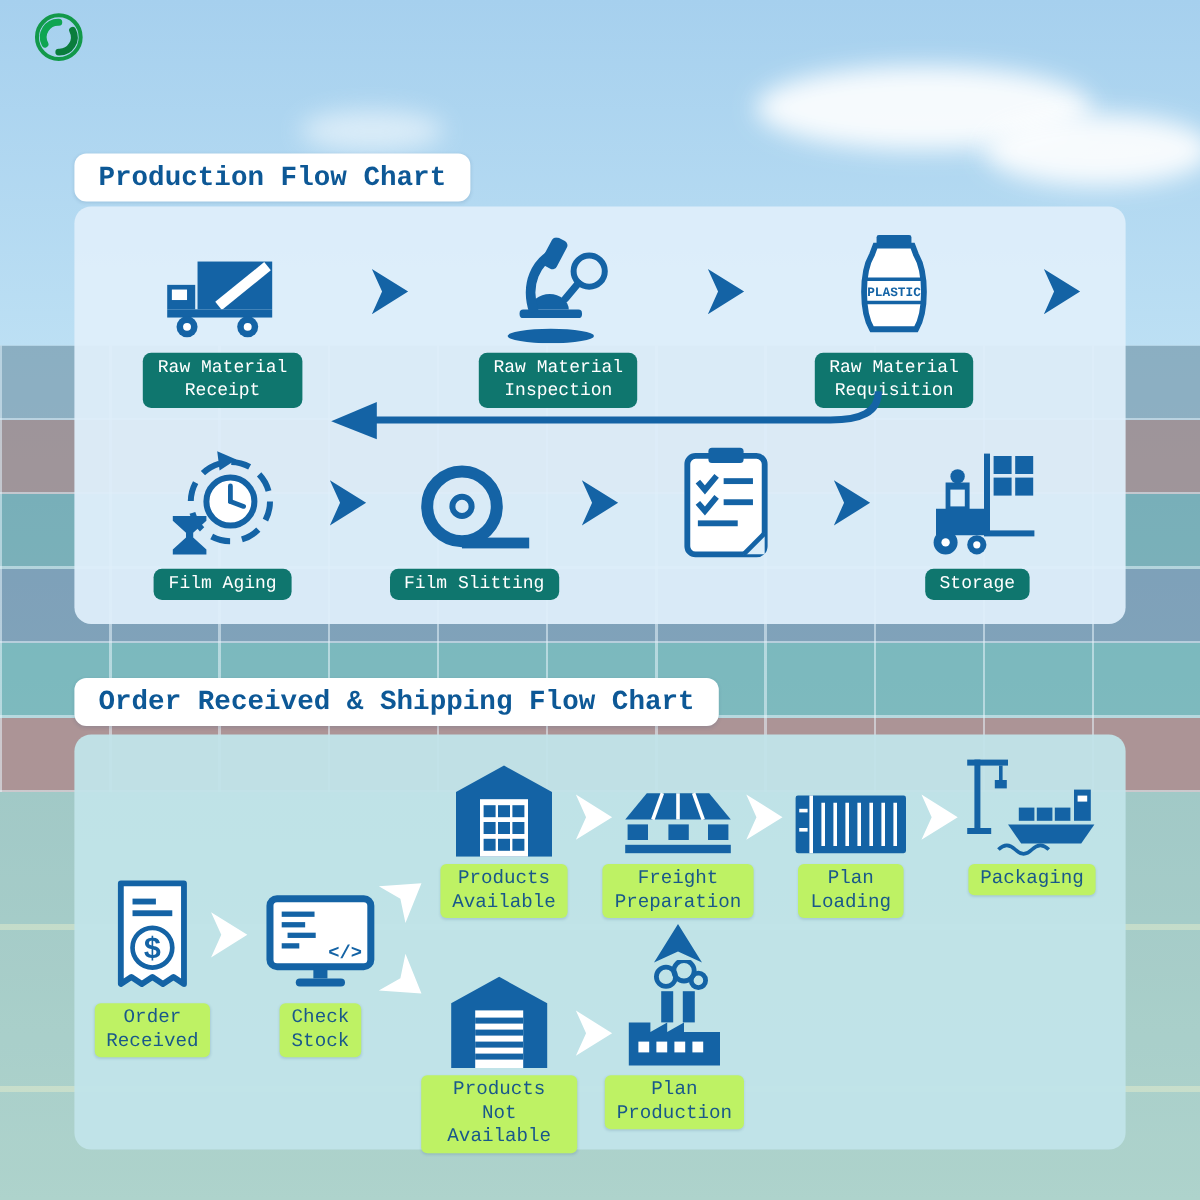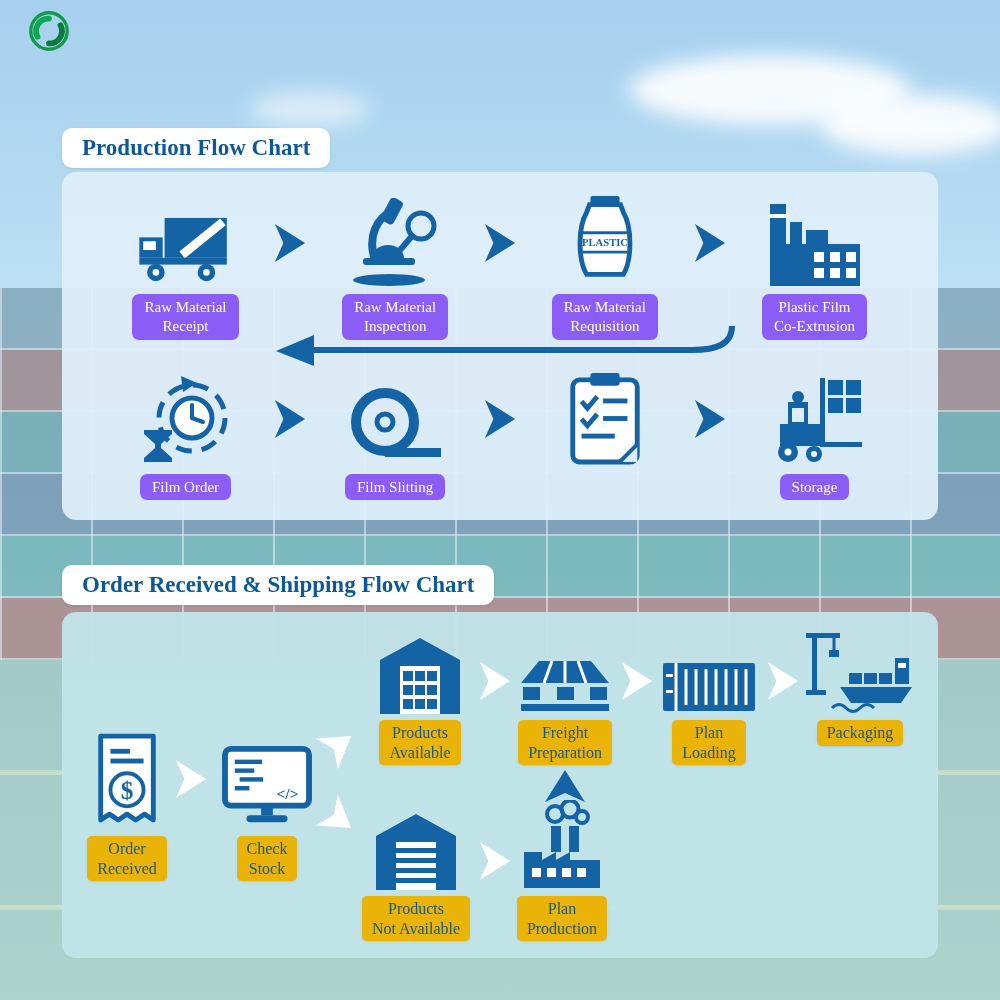--- a/index.html
+++ b/index.html
@@ -1,17 +1,17 @@
 <!DOCTYPE html>
 <html><head>
 <meta charset="utf-8">
 <style>
   html,body{margin:0;padding:0}
   .stage{position:relative;width:1000px;height:1000px;overflow:hidden;
-    font-family:Liberation Serif, serif;
+    font-family:Liberation Mono, monospace;
     background:linear-gradient(180deg,#a6d0ee 0%,#bde0f4 30%,#cfe8f6 60%,#d5ebf5 100%)}
   .cloud{position:absolute;background:#fff;border-radius:50%;filter:blur(10px);opacity:.9}
   .container-wall{position:absolute;left:0;top:288px;width:100%;height:372px;opacity:.5;
     background:
       repeating-linear-gradient(90deg,rgba(255,255,255,.55) 0 2px,transparent 2px 91px),
       repeating-linear-gradient(0deg,rgba(255,255,255,.55) 0 2px,transparent 2px 62px),
       linear-gradient(180deg,#5b7f91 0 62px,#7d4a42 62px 124px,#2f7d7f 124px 186px,#37607f 186px 248px,#2e8d88 248px 310px,#8a4238 310px 372px)}
   .ground{position:absolute;left:0;top:660px;width:100%;height:340px;opacity:.55;
     background:linear-gradient(180deg,#7cb0a1,#8fc0ab)}
   .yard-line{position:absolute;left:0;right:0;height:5px;background:rgba(235,235,170,.55)}
@@ -21,34 +21,34 @@
     font-size:23px;font-weight:bold;color:#0d5896;box-shadow:0 1px 3px rgba(40,80,120,.15)}
   .panel{position:absolute;border-radius:14px}
   .panel1{left:62px;top:172px;width:876px;height:348px;background:rgba(222,238,250,.95)}
   .panel2{left:62px;top:612px;width:876px;height:346px;background:rgba(193,228,233,.95)}
 
   .flow-row{display:flex;justify-content:space-between;padding:0 36px}
   .row1{padding-top:20px}
   .row2{margin-top:32px}
   .step{width:175px;display:flex;flex-direction:column;align-items:center}
   .icon-box{height:94px;display:flex;align-items:flex-end;justify-content:flex-end}
-  .pill{margin-top:8px;background:#8b5cf6;color:#fff;border-radius:7px;padding:4px 12px;
+  .pill{margin-top:8px;background:#0f766e;color:#fff;border-radius:7px;padding:4px 12px;
     font-size:15px;line-height:1.25;text-align:center;white-space:pre-line}
 
   .dart{display:block;flex:0 0 auto}
   .dart.blue polygon{fill:#1463a5}
   .dart.white polygon{fill:#ffffff}
   .h-arrow{margin-top:29px}
   .row2-arrow{margin-top:25px}
   .return-arrow{position:absolute;left:0;top:152px}
 
   .node{position:absolute;width:130px;display:flex;flex-direction:column;align-items:center}
   .ibox{display:flex;align-items:flex-end;justify-content:center}
   .h86{height:86px}.h88{height:88px}.h100{height:100px}
-  .node-label{margin-top:6px;background:#eab308;color:#19588a;border-radius:5px;padding:3px 10px;
+  .node-label{margin-top:6px;background:#bef264;color:#19588a;border-radius:5px;padding:3px 10px;
     font-size:16px;line-height:1.22;text-align:center;white-space:pre-line;
     box-shadow:0 1px 2px rgba(40,80,120,.15)}
   .p2arrow{position:absolute}
 </style>
 </head>
 <body>
 
 <div class="stage">
 
   <div class="cloud" style="left:630px;top:55px;width:280px;height:70px"></div>
@@ -124,59 +124,40 @@
           </svg>
         </div>
         <div class="pill">Raw Material
 Requisition</div>
       </div>
 
       <svg class="dart blue h-arrow" width="34" height="44" viewBox="0 0 36 44">
           <polygon points="2,2 34,22 2,42 11,22"></polygon>
         </svg>
 
-      <div class="step">
-        <div class="icon-box">
-          <svg width="100" height="86" viewBox="0 0 100 86">
-            <rect x="6" y="4" width="16" height="82" fill="#1463a5"></rect>
-            <rect x="6" y="14" width="16" height="4" fill="#fff"></rect>
-            <rect x="26" y="22" width="12" height="64" fill="#1463a5"></rect>
-            <rect x="42" y="30" width="22" height="56" fill="#1463a5"></rect>
-            <rect x="22" y="44" width="74" height="42" fill="#1463a5"></rect>
-            <rect x="50" y="52" width="10" height="10" fill="#fff"></rect>
-              <rect x="66" y="52" width="10" height="10" fill="#fff"></rect>
-              <rect x="82" y="52" width="10" height="10" fill="#fff"></rect>
-            <rect x="50" y="68" width="10" height="10" fill="#fff"></rect>
-              <rect x="66" y="68" width="10" height="10" fill="#fff"></rect>
-              <rect x="82" y="68" width="10" height="10" fill="#fff"></rect>
-          </svg>
-        </div>
-        <div class="pill">Plastic Film
-Co-Extrusion</div>
-      </div>
     </div>
 
     <svg class="return-arrow" width="876" height="50" viewBox="0 0 876 50">
       <path d="M670,2 C670,20 655,26 630,26 L250,26" stroke="#1463a5" stroke-width="6" fill="none"></path>
       <polygon points="252,11 214,27 252,42" fill="#1463a5"></polygon>
     </svg>
 
     <div class="flow-row row2">
       <div class="step">
         <div class="icon-box">
           <svg width="100" height="92" viewBox="0 0 100 92">
             <circle cx="56" cy="44" r="33" fill="none" stroke="#1463a5" stroke-width="5" stroke-dasharray="16 10"></circle>
             <polygon points="45,2 61,9 47,18" fill="#1463a5"></polygon>
             <circle cx="56" cy="44" r="20" fill="#fff" stroke="#1463a5" stroke-width="5"></circle>
             <line x1="56" y1="44" x2="56" y2="31" stroke="#1463a5" stroke-width="4" stroke-linecap="round"></line>
             <line x1="56" y1="44" x2="67" y2="48" stroke="#1463a5" stroke-width="4" stroke-linecap="round"></line>
             <path d="M8,56 h28 v4 l-11,10 v4 l11,10 v4 h-28 v-4 l11,-10 v-4 l-11,-10 z" fill="#1463a5"></path>
           </svg>
         </div>
-        <div class="pill">Film Order</div>
+        <div class="pill">Film Aging</div>
       </div>
 
       <svg class="dart blue row2-arrow" width="34" height="44" viewBox="0 0 36 44">
           <polygon points="2,2 34,22 2,42 11,22"></polygon>
         </svg>
 
       <div class="step">
         <div class="icon-box">
           <svg width="96" height="82" viewBox="0 0 96 82">
             <circle cx="38" cy="38" r="29" fill="none" stroke="#1463a5" stroke-width="10"></circle>

